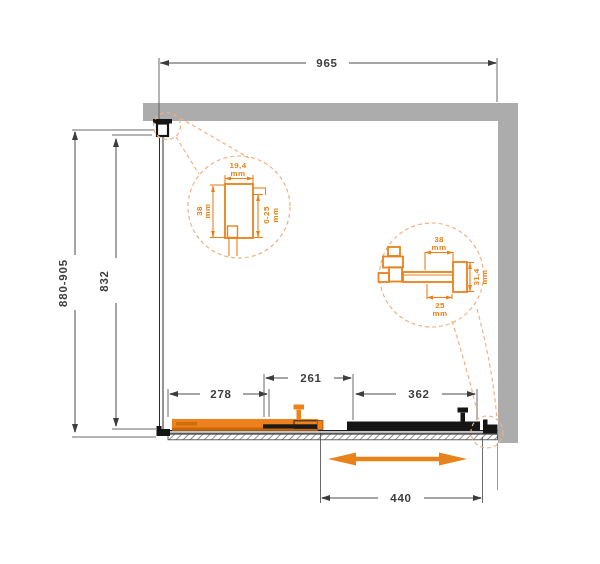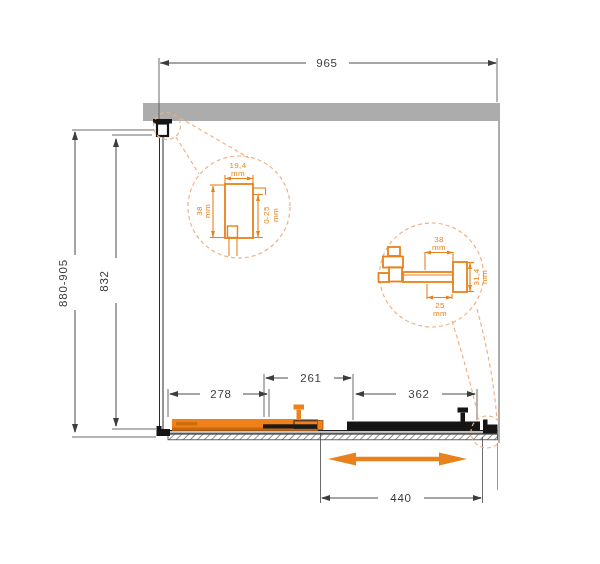--- a/index.html
+++ b/index.html
@@ -1,16 +1,16 @@
 <!DOCTYPE html>
 <html><head>
 <meta charset="utf-8">
 <style>
   html,body{margin:0;padding:0;background:#ffffff;}
-  .stage{width:500px;height:564px;position:relative;background:#ffffff;overflow:hidden;}
+  .stage{width:600px;height:564px;position:relative;background:#ffffff;overflow:hidden;font-weight:bold;}
   svg{display:block;}
   text{font-family:"Liberation Sans", sans-serif;}
   .dimtxt{fill:#3d3d3d;font-size:11.5px;letter-spacing:0.8px;}
   .odimtxt{fill:#e8821b;font-size:8px;letter-spacing:0.4px;}
   .dimline{stroke:#4a4a4a;stroke-width:1;fill:none;}
   .extline{stroke:#5a5a5a;stroke-width:0.9;fill:none;}
   .odim{stroke:#e8821b;stroke-width:1.1;fill:none;}
   .oprofile{stroke:#e8821b;stroke-width:1.8;fill:#ffffff;}
   .dash{stroke:#f2b183;stroke-width:1.2;fill:none;stroke-dasharray:4 3;}
   .blackpart{fill:#151515;}

